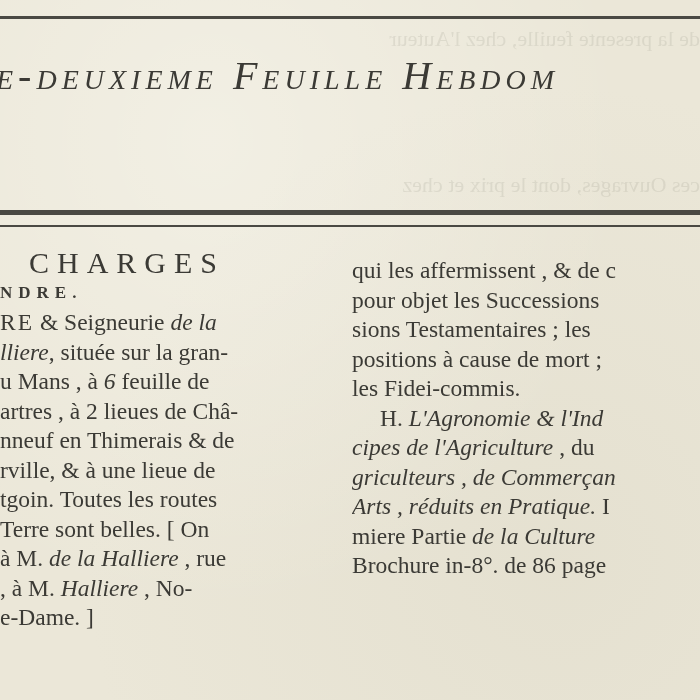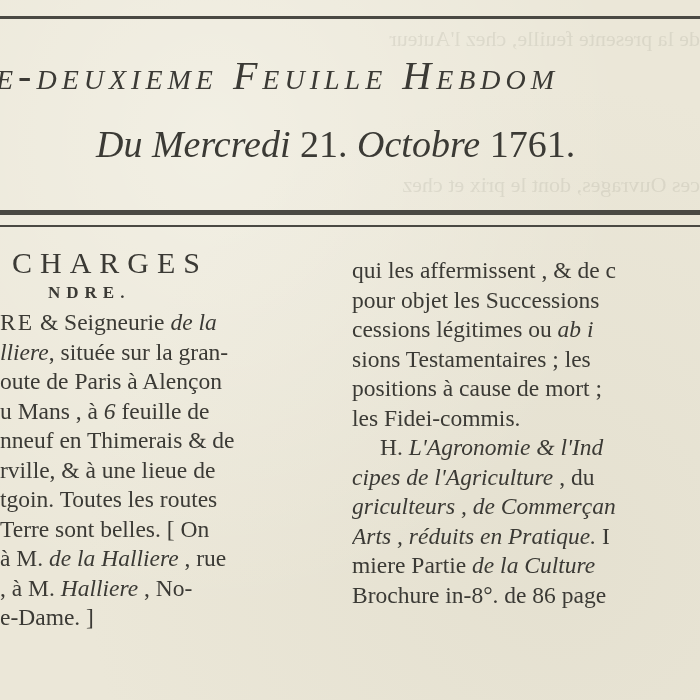--- a/index.html
+++ b/index.html
@@ -41,73 +41,66 @@
 
     .col {
       position: absolute; top: 246px; font-size: 23.5px; line-height: 29.5px;
       white-space: nowrap; overflow: hidden;
     }
     .col-left { left: 0; width: 322px; }
     .col-right { left: 352px; width: 348px; }
     .col .line { display: block; height: 29.5px; }
     .heading {
       font-size: 30px; letter-spacing: 8px; line-height: 34px; display: block;
-      padding-left: 12px;
+      padding-left: 29px;
     }
     .subheading {
       font-size: 17px; letter-spacing: 6px; font-weight: bold; display: block;
-      line-height: 26px; margin-bottom: 2px; margin-left: 48px;
+      line-height: 26px; margin-bottom: 2px;
     }
     .ital { font-style: italic; }
     .sc { font-variant: small-caps; letter-spacing: 2px; }
     .indent { padding-left: 28px; }
   </style>
 </head>
 <body>
 
 <div class="page">
 
   <div class="bleed" style="top:26px">de la presente feuille, chez l'Auteur</div>
   <div class="bleed" style="top:172px">ces Ouvrages, dont le prix et chez</div>
 
   <div class="rule rule-top"></div>
 
   <div class="title">e-deuxieme Feuille Hebdom</div>
 
-  <div class="date">
-    <span>Du Mercredi</span>
-    <span class="num">21.</span>
-    <span>Octobre</span>
-    <span class="num">1761.</span>
-  </div>
 
   <div class="rule rule-thick"></div>
   <div class="rule rule-thin"></div>
 
   <div class="col col-left">
     <span class="heading">CHARGES</span>
     <span class="subheading">NDRE.</span>
 
     <span class="line"><span class="sc">RE</span><span> &amp; Seigneurie </span><span class="ital">de la</span></span>
     <span class="line"><span class="ital">lliere</span><span>, située sur la gran-</span></span>
-    <span class="line"><span>oute de Paris à Alençon</span></span>
     <span class="line"><span>u Mans , à </span><span class="ital">6</span><span> feuille de</span></span>
+    <span class="line"><span>artres , à 2 lieues de Châ-</span></span>
     <span class="line"><span>nneuf en Thimerais &amp; de</span></span>
     <span class="line"><span>rville, &amp; à une lieue de</span></span>
     <span class="line"><span>tgoin. Toutes les routes</span></span>
     <span class="line"><span> Terre sont belles. [ On</span></span>
     <span class="line"><span> à M. </span><span class="ital">de la Halliere</span><span> , rue</span></span>
     <span class="line"><span> , à M. </span><span class="ital">Halliere</span><span> , No-</span></span>
     <span class="line"><span>e-Dame. ]</span></span>
   </div>
 
   <div class="col col-right" style="top:256px">
     <span class="line"><span>qui les affermissent , &amp; de c</span></span>
     <span class="line"><span>pour objet les Successions </span></span>
-    <span class="line"><span>cessions légitimes ou </span><span class="ital">ab i</span></span>
     <span class="line"><span>sions Testamentaires ; les</span></span>
     <span class="line"><span>positions à cause de mort ;</span></span>
     <span class="line"><span>les Fidei-commis.</span></span>
     <span class="line indent"><span>H. </span><span class="ital">L'Agronomie &amp; l'Ind</span></span>
     <span class="line"><span class="ital">cipes de l'Agriculture</span><span> , du</span></span>
     <span class="line"><span class="ital">griculteurs , de Commerçan</span></span>
     <span class="line"><span class="ital">Arts , réduits en Pratique.</span><span> I</span></span>
     <span class="line"><span>miere Partie </span><span class="ital">de la Culture</span></span>
     <span class="line"><span>Brochure in-8°. de 86 page</span></span>
   </div>

